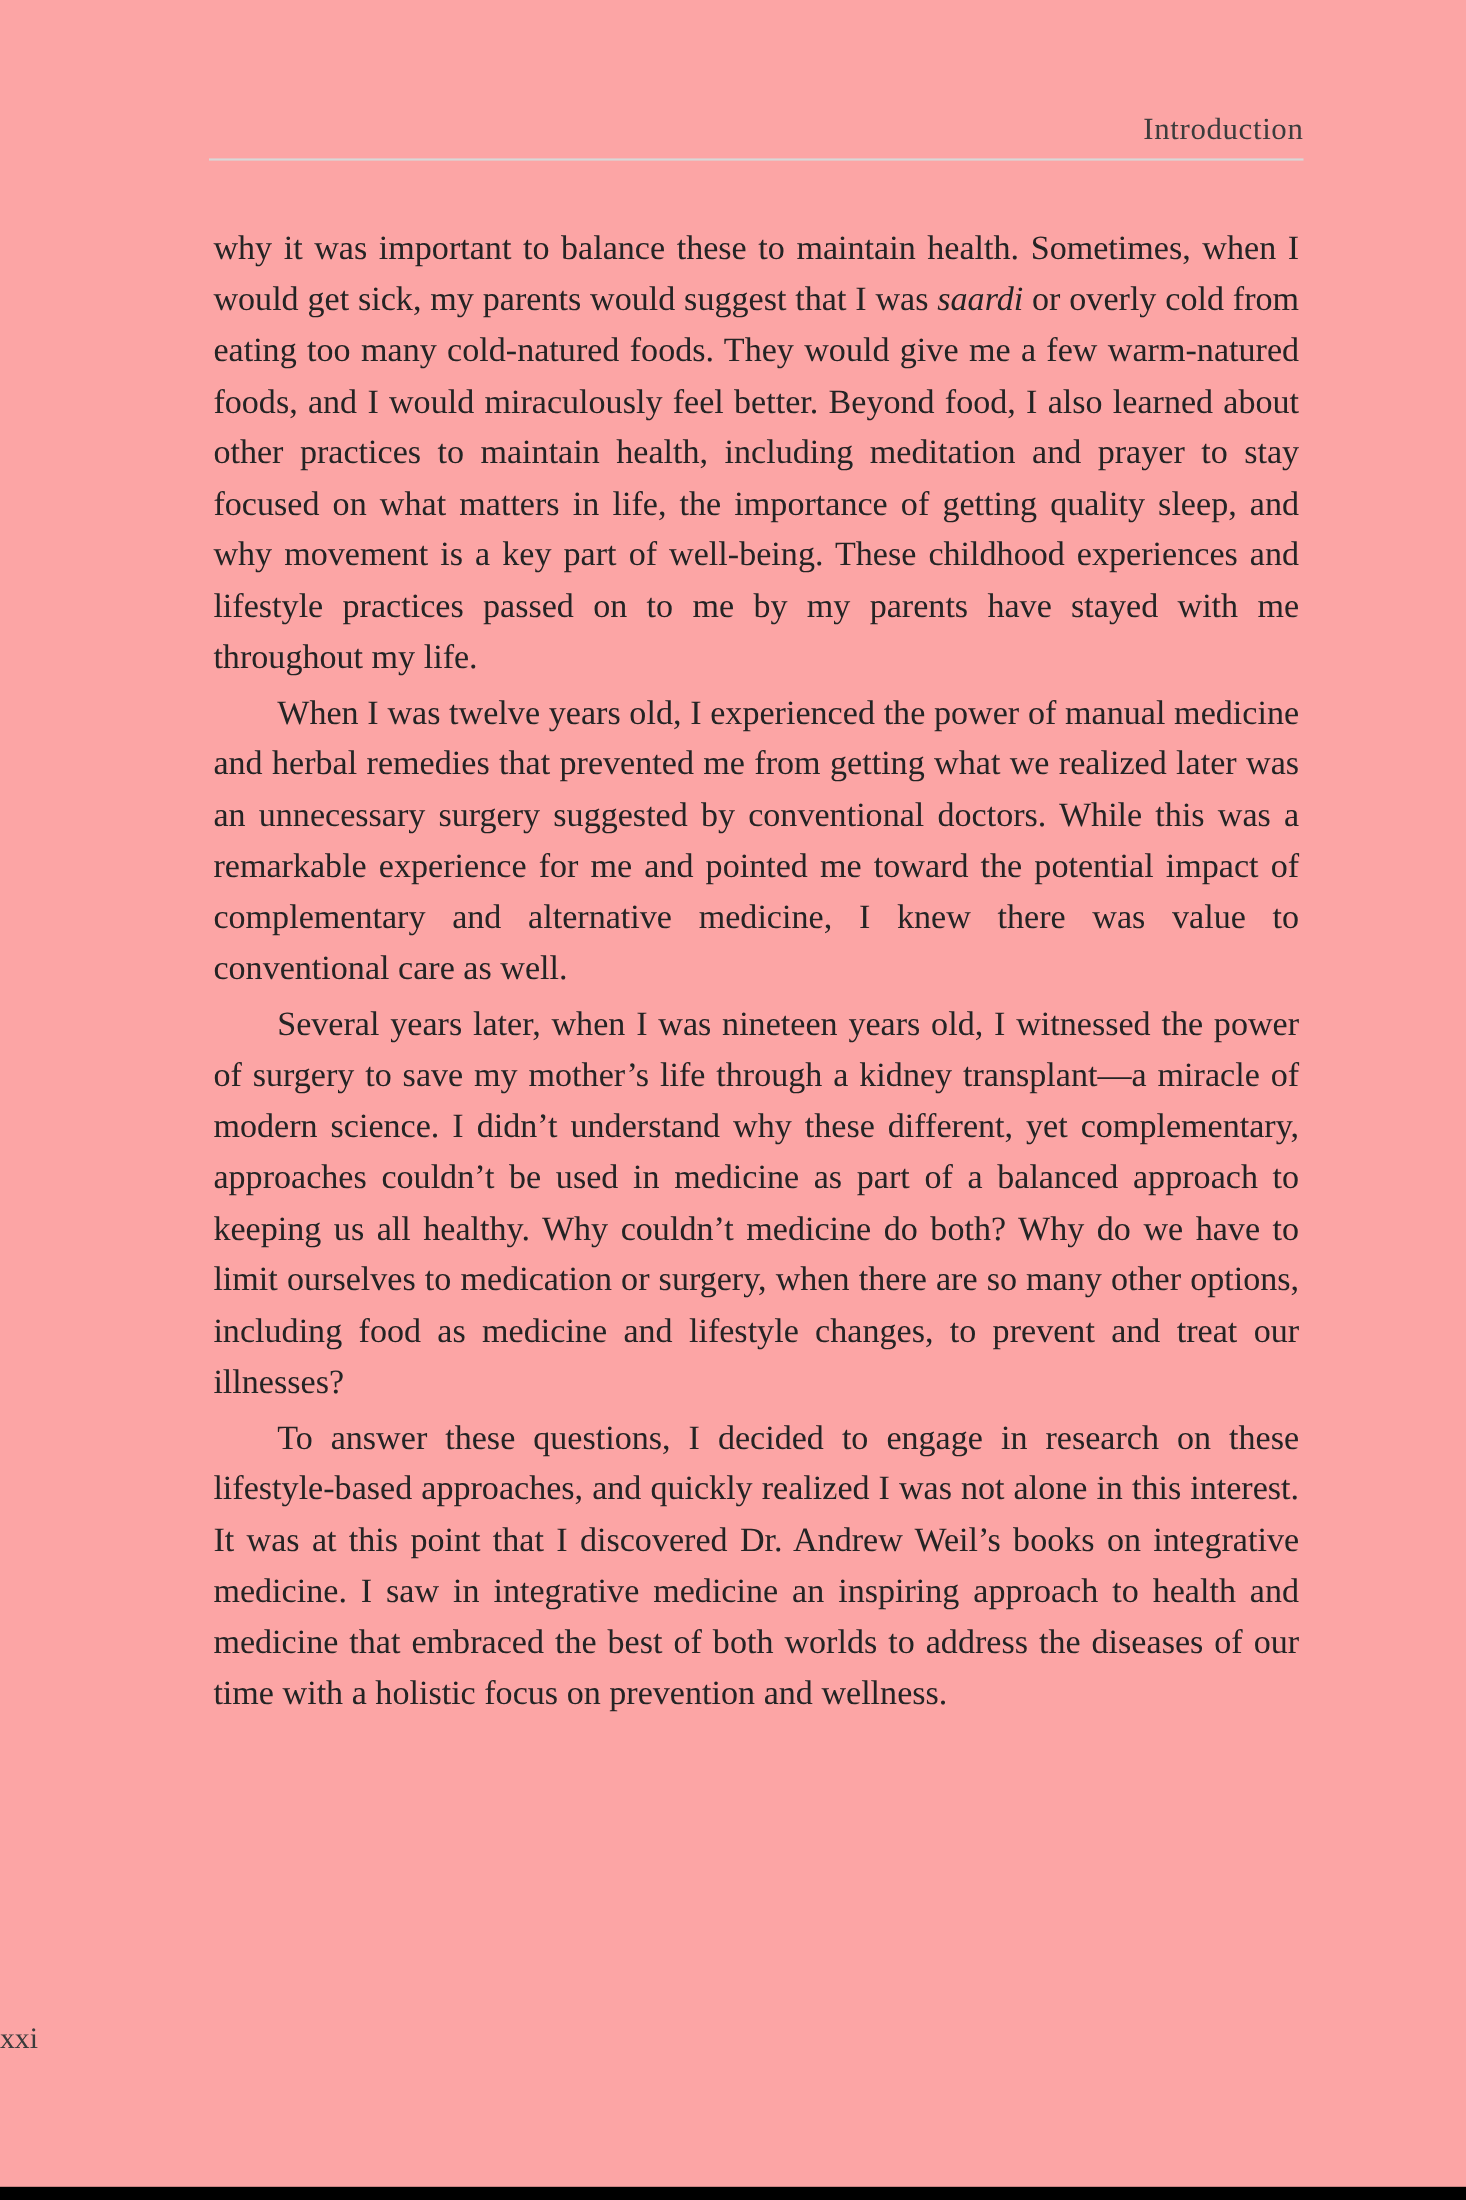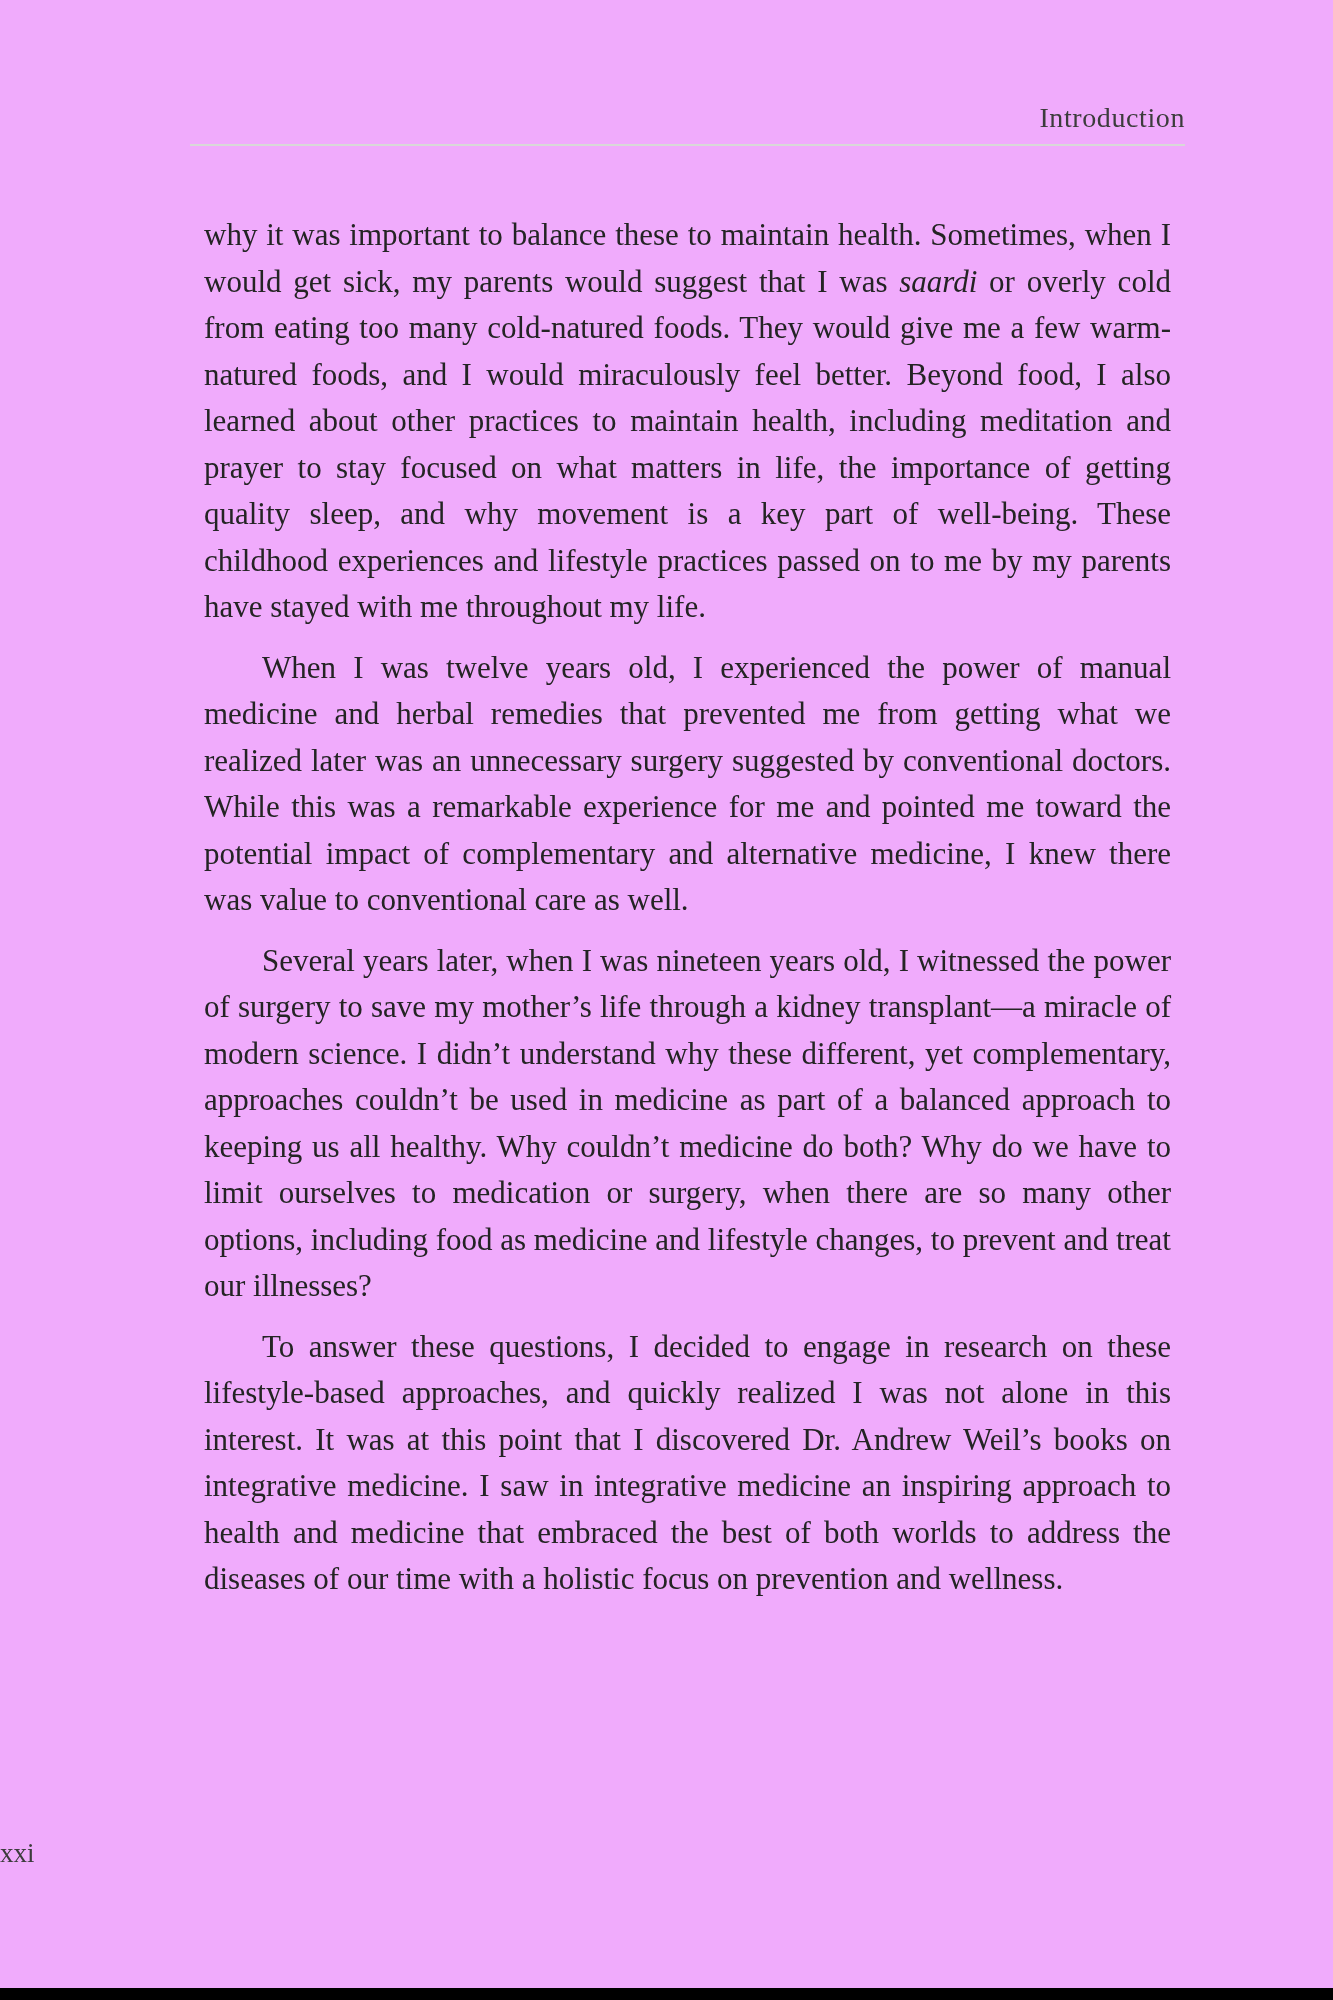--- a/index.html
+++ b/index.html
@@ -11,21 +11,21 @@
     height: 2000px;
     background: #ffffff;
     font-family: "Liberation Serif", "DejaVu Serif", serif;
     color: #242424;
     overflow: hidden;
   }
   .page {
     position: relative;
     width: 1333px;
     height: 2000px;
-    background: #f0abfc;
+    background: #fca5a5;
   }
   .page-header {
     position: absolute;
     top: 102px;
     left: 190px;
     width: 995px;
     text-align: right;
   }
   .running-head {
     font-size: 28px;
@@ -41,21 +41,21 @@
     position: absolute;
     top: 198px;
     left: 190px;
     width: 995px;
     font-size: 31px;
     line-height: 46.5px;
     text-align: justify;
     color: #242424;
   }
   .para {
-    margin: 14px;
+    margin: 4px;
   }
   .para.indent {
     text-indent: 58px;
   }
   .para em {
     font-style: italic;
   }
   .page-footer {
     position: absolute;
     top: 1838px;

